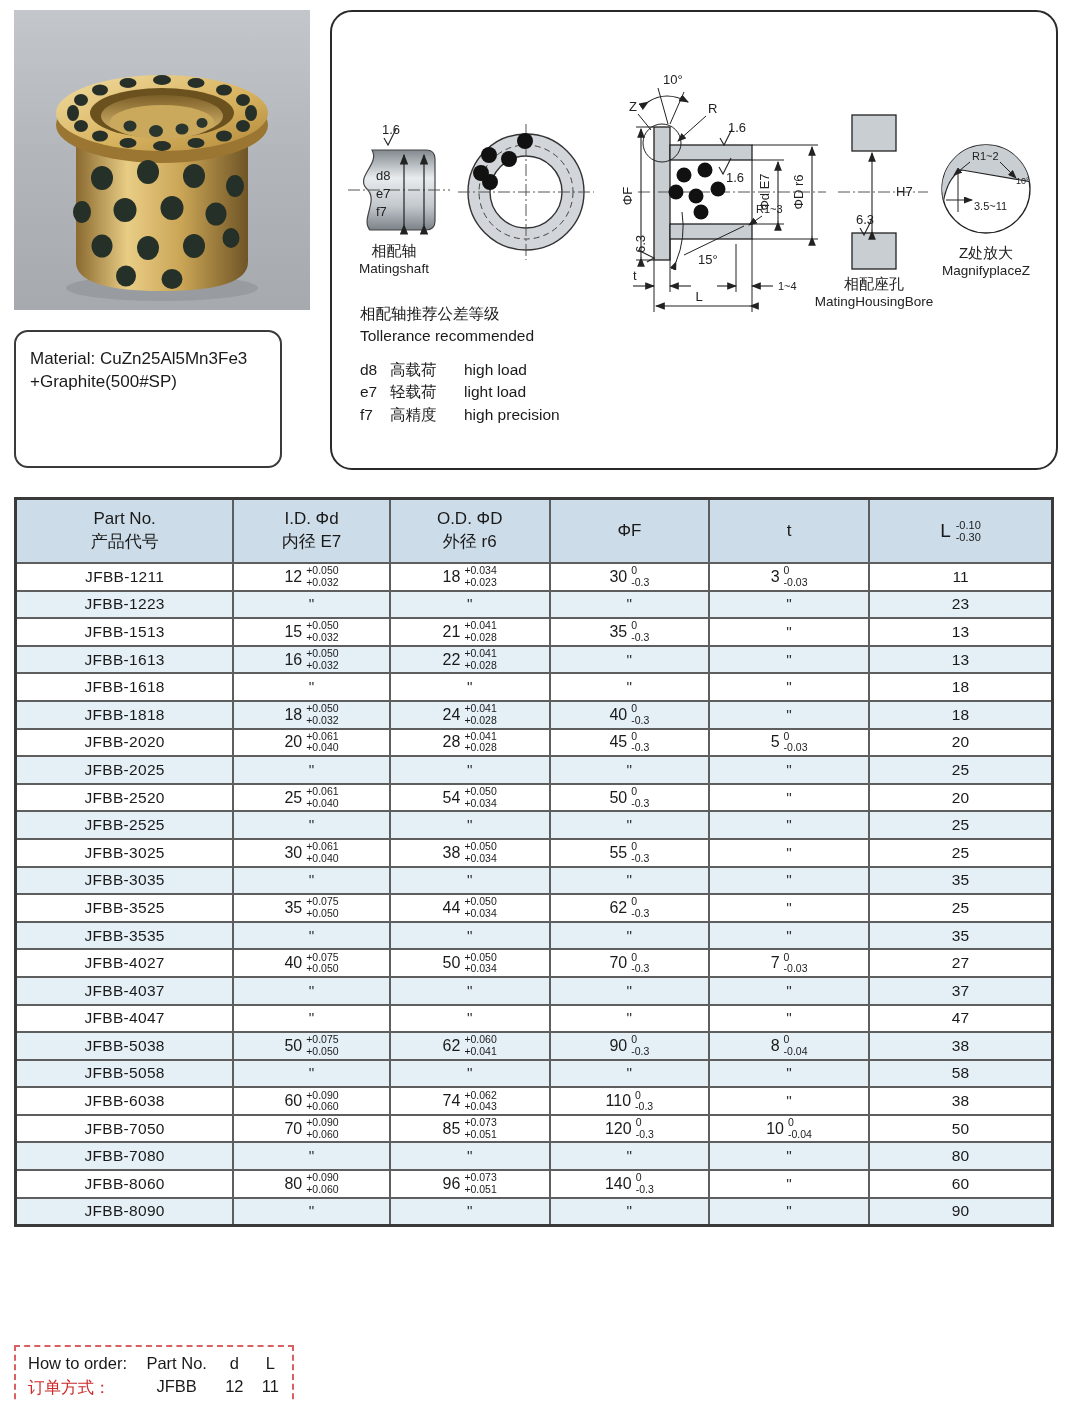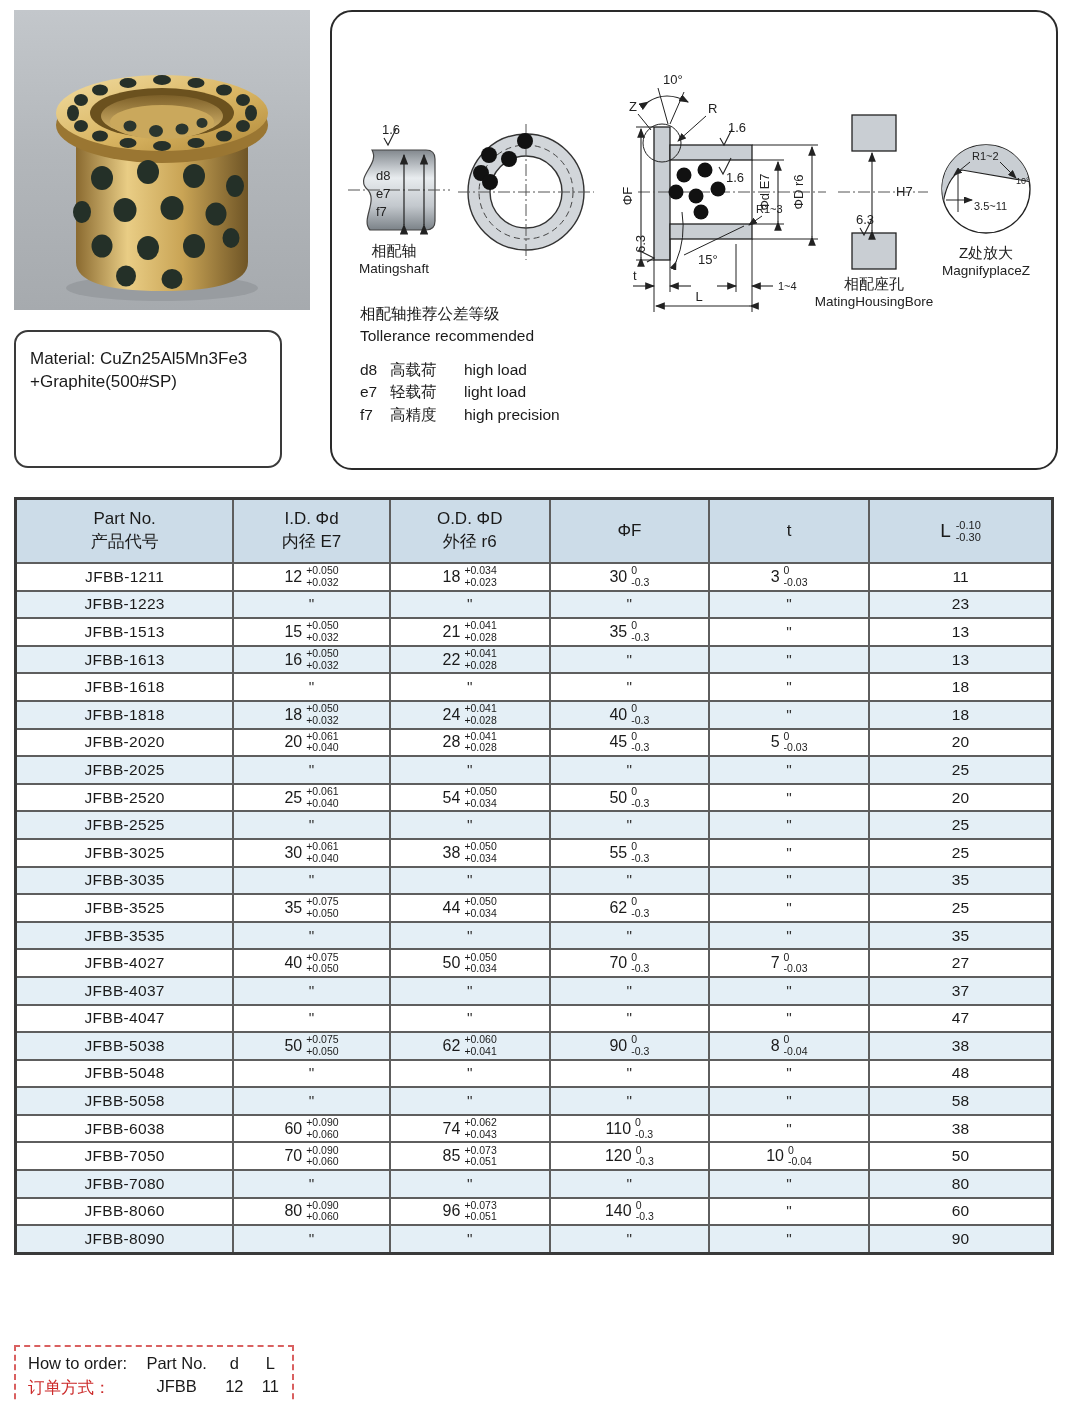--- a/index.html
+++ b/index.html
@@ -590,28 +590,20 @@
             <td><span class="num">90</span><span class="tol">
                 <span>0</span>
                 <span>-0.3</span>
               </span></td>
             <td><span class="num">8</span><span class="tol">
                 <span>0</span>
                 <span>-0.04</span>
               </span></td>
             <td>38</td>
           </tr>
-          <tr>
-            <td class="part">JFBB-5048</td>
-            <td class="ditto">"</td>
-            <td class="ditto">"</td>
-            <td class="ditto">"</td>
-            <td class="ditto">"</td>
-            <td>48</td>
-          </tr>
           <tr class="alt">
             <td class="part">JFBB-5058</td>
             <td class="ditto">"</td>
             <td class="ditto">"</td>
             <td class="ditto">"</td>
             <td class="ditto">"</td>
             <td>58</td>
           </tr>
           <tr>
             <td class="part">JFBB-6038</td>

